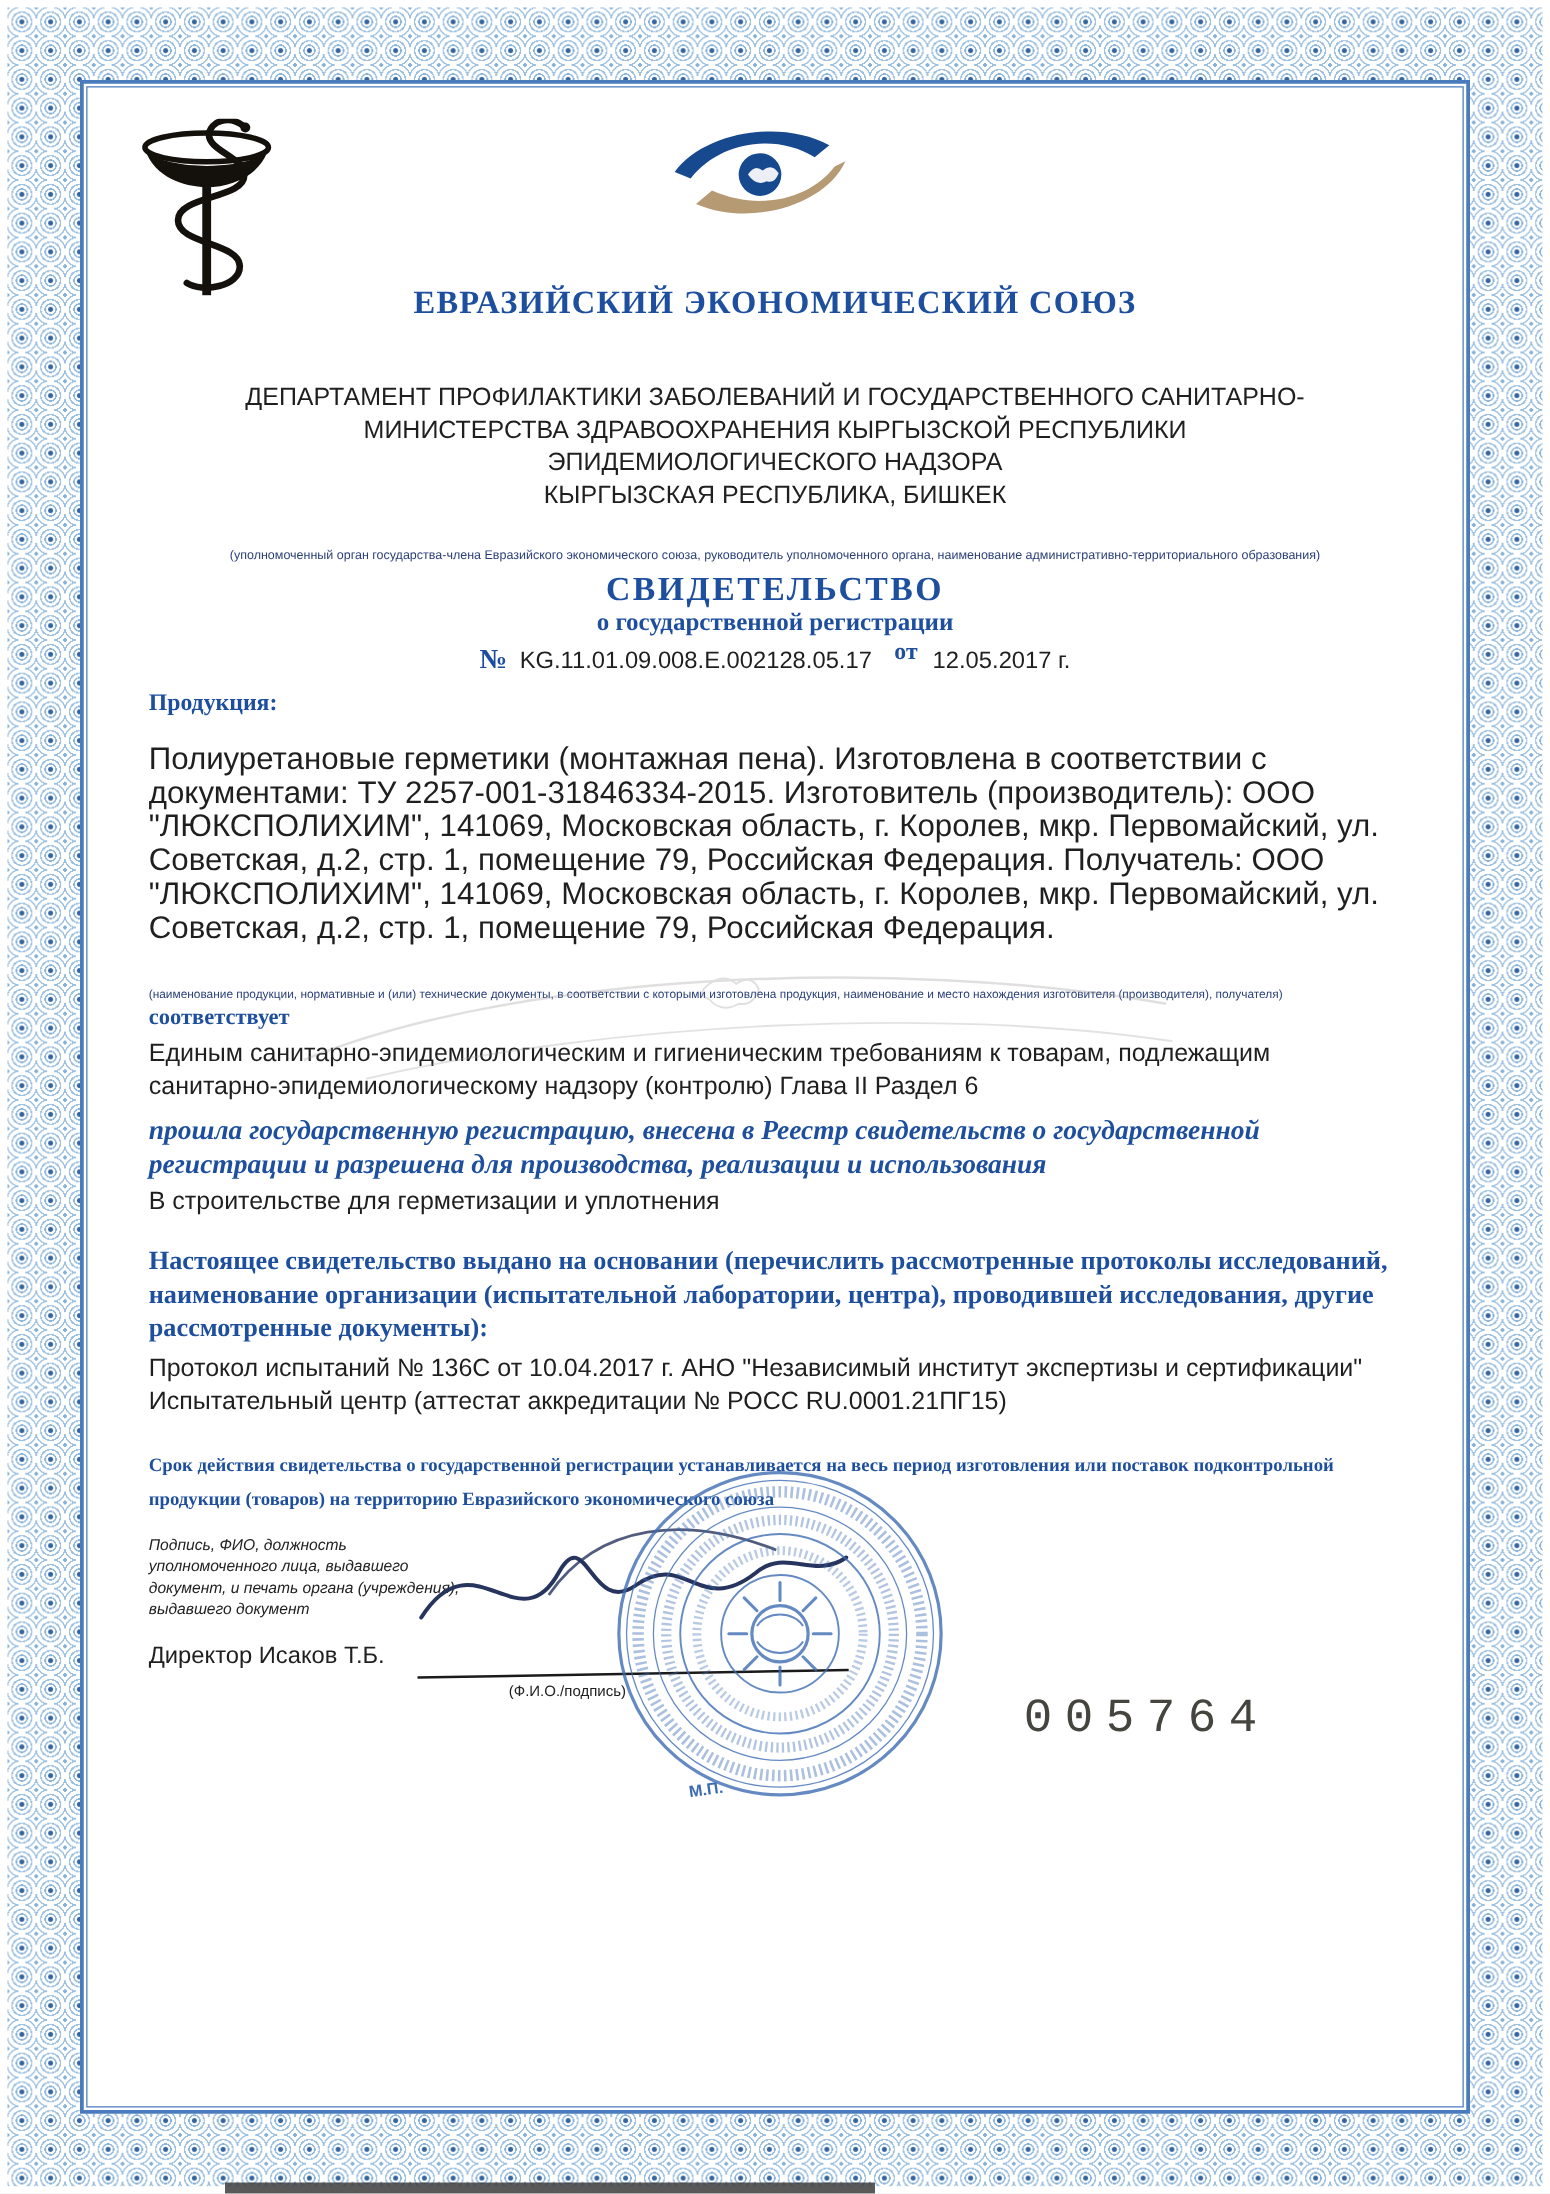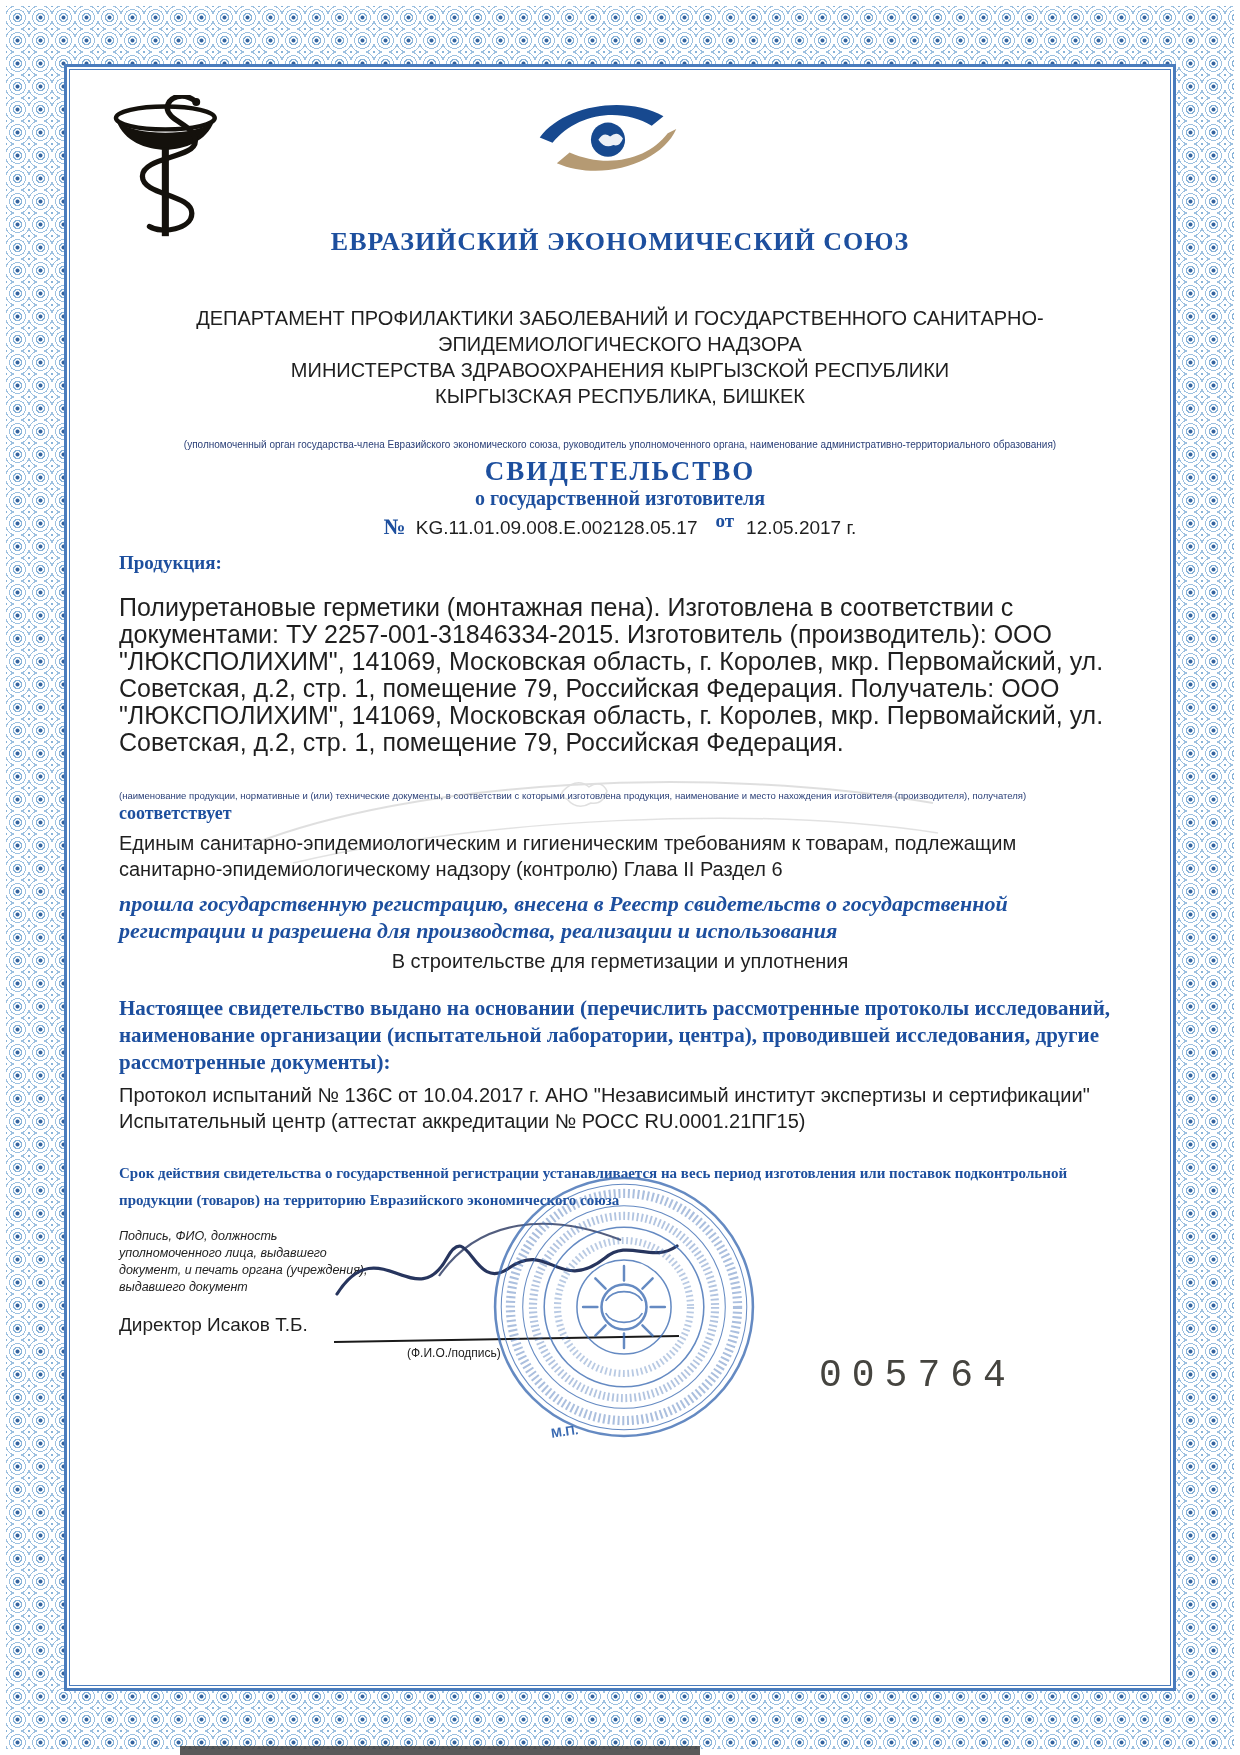--- a/index.html
+++ b/index.html
@@ -29,21 +29,21 @@
   .number-line{margin-top:4px;text-align:center;font-size:19px;}
   .no-sign{font-family:"Liberation Serif",serif;font-weight:bold;color:#1d4f9e;font-size:22px;margin-right:10px;}
   .of-word{font-family:"Liberation Serif",serif;font-weight:bold;color:#1d4f9e;font-size:19px;position:relative;top:-7px;margin:0 12px 0 18px;}
   .product-label{margin-top:12px;font-size:19px;}
   .product-desc{margin-top:20px;font-size:25px;line-height:27px;}
   .watermark{position:absolute;left:160px;top:690px;width:720px;height:110px;opacity:.28;}
   .footnote{margin-top:34px;font-size:9.5px;color:#2a3f77;}
   .conforms{margin-top:2px;font-size:18px;}
   .requirements{margin-top:6px;font-size:20px;line-height:26px;}
   .reg-statement{margin-top:8px;font-size:22px;line-height:27px;font-style:italic;}
-  .usage{margin-top:6px;font-size:20px;text-align:center;}
+  .usage{margin-top:6px;font-size:20px;}
   .basis-heading{margin-top:22px;font-size:21px;line-height:27px;}
   .basis-details{margin-top:6px;font-size:20px;line-height:26px;}
   .validity{margin-top:26px;font-size:15px;line-height:27px;}
 
   .sig-zone{position:relative;margin-top:12px;height:260px;}
   .sig-note{position:absolute;left:0;top:2px;width:250px;font-size:12.5px;line-height:1.35;color:#222;font-style:italic;}
   .signatory{position:absolute;left:0;top:88px;font-size:19px;text-align:right;}
   .signature-svg{position:absolute;left:200px;top:-28px;width:380px;height:140px;}
   .sig-line{position:absolute;left:215px;top:112px;width:345px;border-top:2px solid #1a1a1a;transform:rotate(-1deg);}
   .sig-caption{position:absolute;left:288px;top:120px;font-size:12px;color:#222;}
@@ -77,29 +77,29 @@
           <path d="M134 30 C120 62 64 80 22 62 L34 52 C70 68 108 58 126 34 Z" fill="#b59a73"></path>
           <circle cx="70" cy="40" r="16" fill="#17498f"></circle>
           <path d="M61 40 q5 -8 11 -3 q7 -6 12 2 q-3 8 -9 6 q-8 4 -14 -5 Z" fill="#ffffff" opacity="0.92"></path>
         </svg>
       </div>
 
       <div class="union-title h-blue">ЕВРАЗИЙСКИЙ ЭКОНОМИЧЕСКИЙ СОЮЗ</div>
 
       <div class="dept">
         <div>ДЕПАРТАМЕНТ ПРОФИЛАКТИКИ ЗАБОЛЕВАНИЙ И ГОСУДАРСТВЕННОГО САНИТАРНО-</div>
+        <div>МИНИСТЕРСТВА ЗДРАВООХРАНЕНИЯ КЫРГЫЗСКОЙ РЕСПУБЛИКИ</div>
         <div>ЭПИДЕМИОЛОГИЧЕСКОГО НАДЗОРА</div>
-        <div>МИНИСТЕРСТВА ЗДРАВООХРАНЕНИЯ КЫРГЫЗСКОЙ РЕСПУБЛИКИ</div>
         <div>КЫРГЫЗСКАЯ РЕСПУБЛИКА, БИШКЕК</div>
       </div>
 
       <div class="authority-note">(уполномоченный орган государства-члена Евразийского экономического союза, руководитель уполномоченного органа, наименование административно-территориального образования)</div>
 
       <div class="cert-title h-blue">СВИДЕТЕЛЬСТВО</div>
-      <div class="cert-subtitle h-blue">о государственной изготовителя</div>
+      <div class="cert-subtitle h-blue">о государственной регистрации</div>
 
       <div class="number-line">
         <span class="no-sign">№</span><span>KG.11.01.09.008.Е.002128.05.17</span><span class="of-word">от</span><span>12.05.2017 г.</span>
       </div>
 
       <div class="product-label h-blue">Продукция:</div>
       <div class="product-desc">Полиуретановые герметики (монтажная пена). Изготовлена в соответствии с документами: ТУ 2257-001-31846334-2015. Изготовитель (производитель): ООО "ЛЮКСПОЛИХИМ", 141069, Московская область, г. Королев, мкр. Первомайский, ул. Советская, д.2, стр. 1, помещение 79, Российская Федерация.  Получатель: ООО "ЛЮКСПОЛИХИМ", 141069, Московская область, г. Королев, мкр. Первомайский, ул. Советская, д.2, стр. 1, помещение 79, Российская Федерация.</div>
 
       <svg class="watermark" viewBox="0 0 720 110">
         <path d="M10 85 C180 15 480 2 700 40" fill="none" stroke="#8f8f8f" stroke-width="2"></path>

